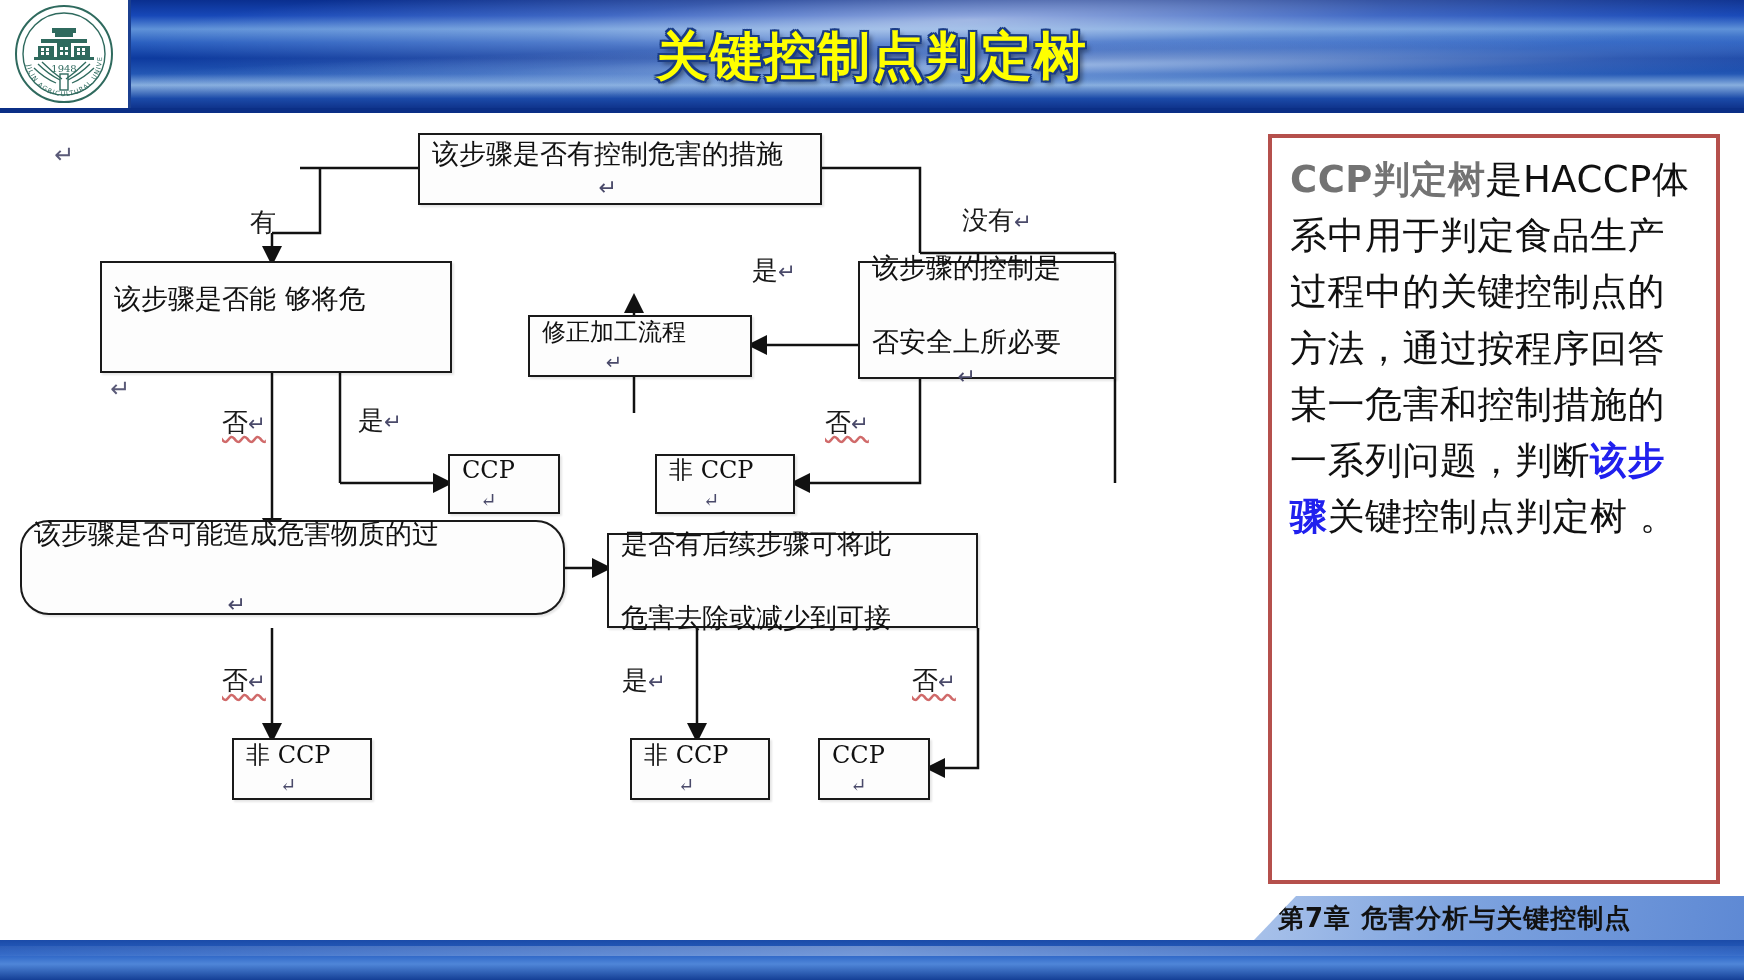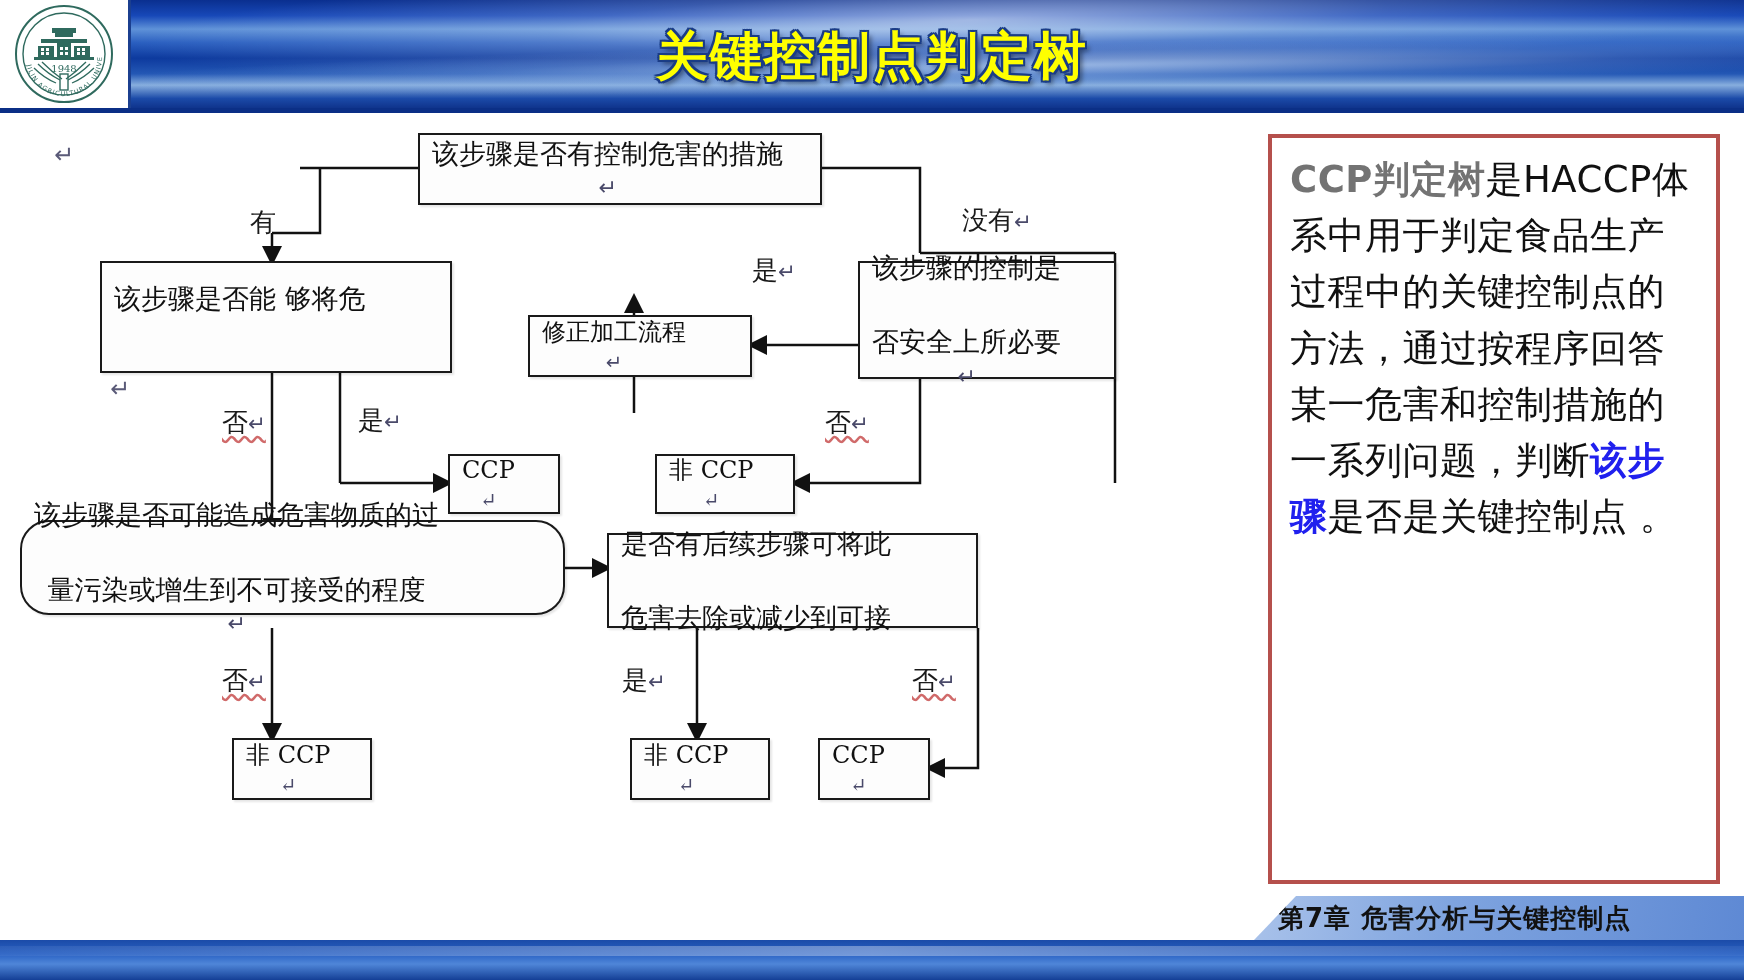--- a/index.html
+++ b/index.html
@@ -329,21 +329,21 @@
   <div class="fbox ccp" style="left:655px; top:341px; width:140px; height:60px;">
     <span>
         <span>非 CCP</span>
         <span class="pilcrow">↵</span>
       </span>
   </div>
 
   <div class="fbox q" style="left:20px; top:407px; width:545px; height:95px;border-radius:29px;">
     <span>
       <span>该步骤是否可能造成危害物质的过</span><br>
-      <span>量污染或增生到不可接受的程度</span><span class="pilcrow">↵</span>
+      <span class="pilcrow">↵</span>
     </span>
   </div>
 
   <div class="fbox q" style="left:607px; top:420px; width:371px; height:95px;">
     <span>
       <span>是否有后续步骤可将此</span><br>
       <span>危害去除或减少到可接</span>
     </span>
   </div>
 
@@ -394,19 +394,19 @@
   </div>
   <div class="flabel wavy" style="left:912px; top:550px;">
     <span>否</span><span class="pilcrow">↵</span>
   </div>
 
   <div class="stray" style="left:54px; top:28px;">↵</div>
   <div class="stray" style="left:110px; top:262px;">↵</div>
 </div>
 
 <div class="note-panel">
-  <div class="note-text"><span class="hl-red">CCP判定树</span><span>是HACCP体系中用于判定食品生产过程中的关键控制点的方法，通过按程序回答某一危害和控制措施的一系列问题，判断</span><span class="hl-blue">该步骤</span><span>是否是关键控制点 。</span></div>
+  <div class="note-text"><span class="hl-red">CCP判定树</span><span>是HACCP体系中用于判定食品生产过程中的关键控制点的方法，通过按程序回答某一危害和控制措施的一系列问题，判断</span><span class="hl-blue">该步骤</span><span>关键控制点判定树 。</span></div>
 </div>
 
 <div class="footer-tab">
   <span>第7章 危害分析与关键控制点</span>
 </div>
 <div class="footer-bar"></div>
 
 </body></html>

